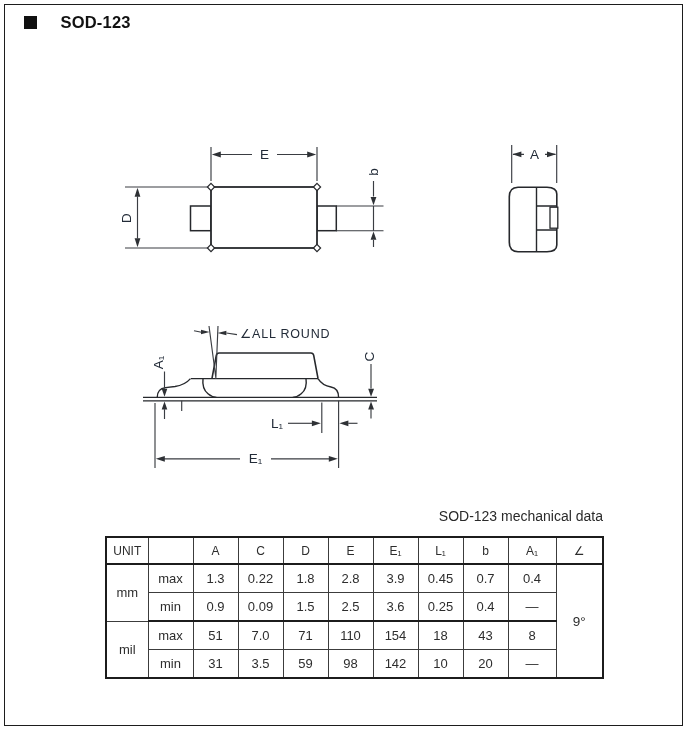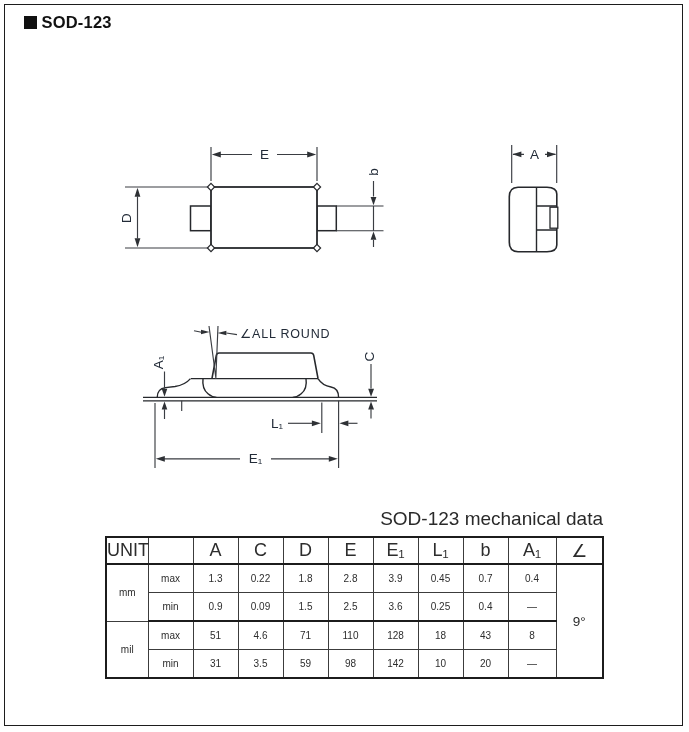--- a/index.html
+++ b/index.html
@@ -1,40 +1,40 @@
 <!DOCTYPE html>
 <html><head>
 <meta charset="utf-8">
 <style>
   html,body{margin:0;padding:0;background:#fff;}
   #page{position:relative;width:689px;height:732px;background:#fff;overflow:hidden;
         font-family:"Liberation Sans","DejaVu Sans",sans-serif;}
   #border-frame{position:absolute;left:4px;top:4px;width:679px;height:722px;
         border:1.6px solid #1d1d1d;box-sizing:border-box;}
   
-  #title-row{position:absolute;left:24px;top:13px;display:flex;align-items:center;gap:5px;}
+  #title-row{position:absolute;left:24px;top:13px;display:flex;align-items:center;gap:24px;}
   #title-square{width:12.5px;height:12.5px;background:#101010;flex:none;}
   #title-text{font-size:16.5px;font-weight:bold;color:#111;letter-spacing:.2px;}
   
   #drawing-svg{position:absolute;left:0;top:0;}
   .part{stroke:#26282c;fill:#fff;}
   .pline{stroke:#26282c;fill:none;}
   .dim{stroke:#3a3d42;stroke-width:1.15;fill:none;}
   .arr{fill:#2e3135;stroke:none;}
   .dlabel{fill:#222b38;font-size:13.5px;font-family:"Liberation Sans","DejaVu Sans",sans-serif;}
   .dnote{fill:#222b38;font-size:12.5px;letter-spacing:.8px;font-family:"Liberation Sans","DejaVu Sans",sans-serif;}
   
   #table-caption{position:absolute;left:303px;top:508px;width:300px;text-align:right;
-        font-size:19px;color:#2a2a2a;}
+        font-size:14px;color:#2a2a2a;}
   
   #mech-table{position:absolute;left:105px;top:536px;border-collapse:collapse;table-layout:fixed;
         width:498px;border:2px solid #1c1c1c;}
   #mech-table td,#mech-table th{border:1px solid #3c3c3c;text-align:center;vertical-align:middle;
-        padding:0;font-size:10px;font-weight:400;color:#2d2d2d;}
-  #mech-table tr.hdr td{height:25px;border-bottom:2px solid #1c1c1c;font-size:18px;}
+        padding:0;font-size:13px;font-weight:400;color:#2d2d2d;}
+  #mech-table tr.hdr td{height:25px;border-bottom:2px solid #1c1c1c;font-size:12px;}
   #mech-table tr.data td{height:27px;}
   #mech-table tr.sep td{border-bottom:2px solid #1c1c1c;}
   #mech-table td.angle-cell{font-size:13.5px;}
 </style>
 </head>
 <body>
 
 <div id="page">
   <div id="border-frame"></div>
 
@@ -201,24 +201,24 @@
       <td>2.5</td>
       <td>3.6</td>
       <td>0.25</td>
       <td>0.4</td>
       <td>—</td>
     </tr>
     <tr class="data">
       <td rowspan="2">mil</td>
       <td>max</td>
       <td>51</td>
-      <td>4.6</td>
+      <td>7.0</td>
       <td>71</td>
       <td>110</td>
-      <td>128</td>
+      <td>154</td>
       <td>18</td>
       <td>43</td>
       <td>8</td>
     </tr>
     <tr class="data">
       <td>min</td>
       <td>31</td>
       <td>3.5</td>
       <td>59</td>
       <td>98</td>

